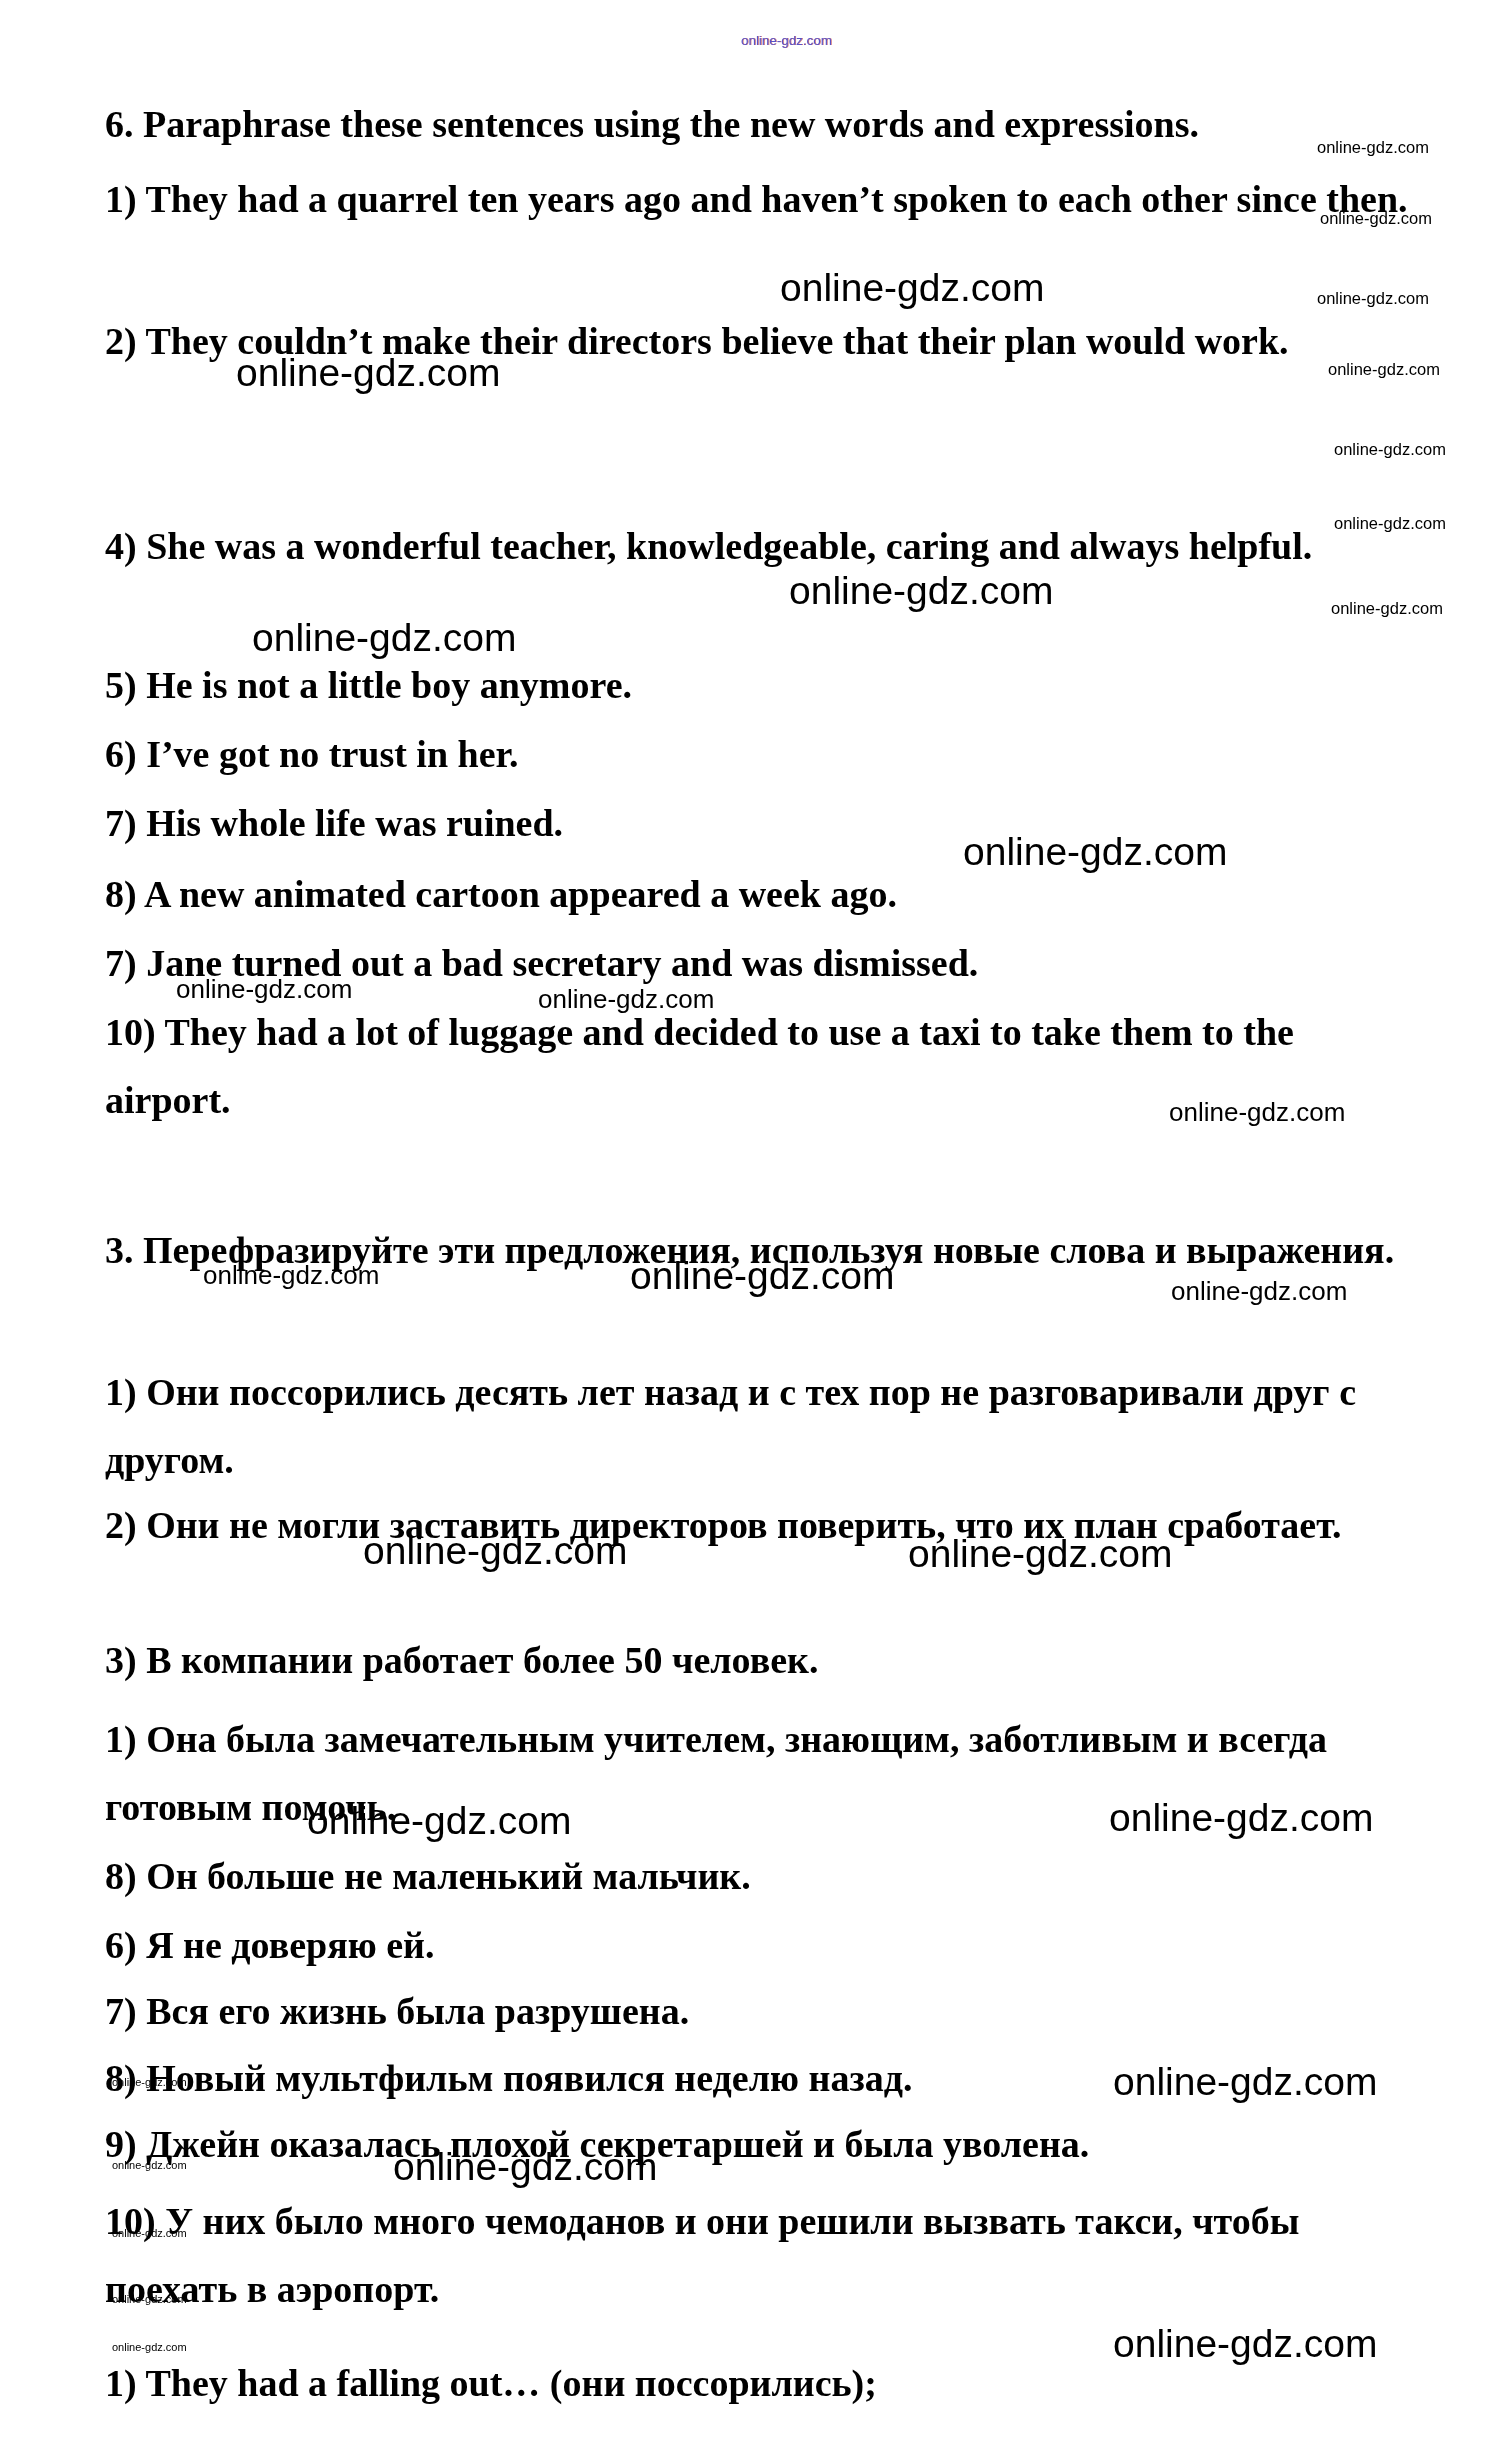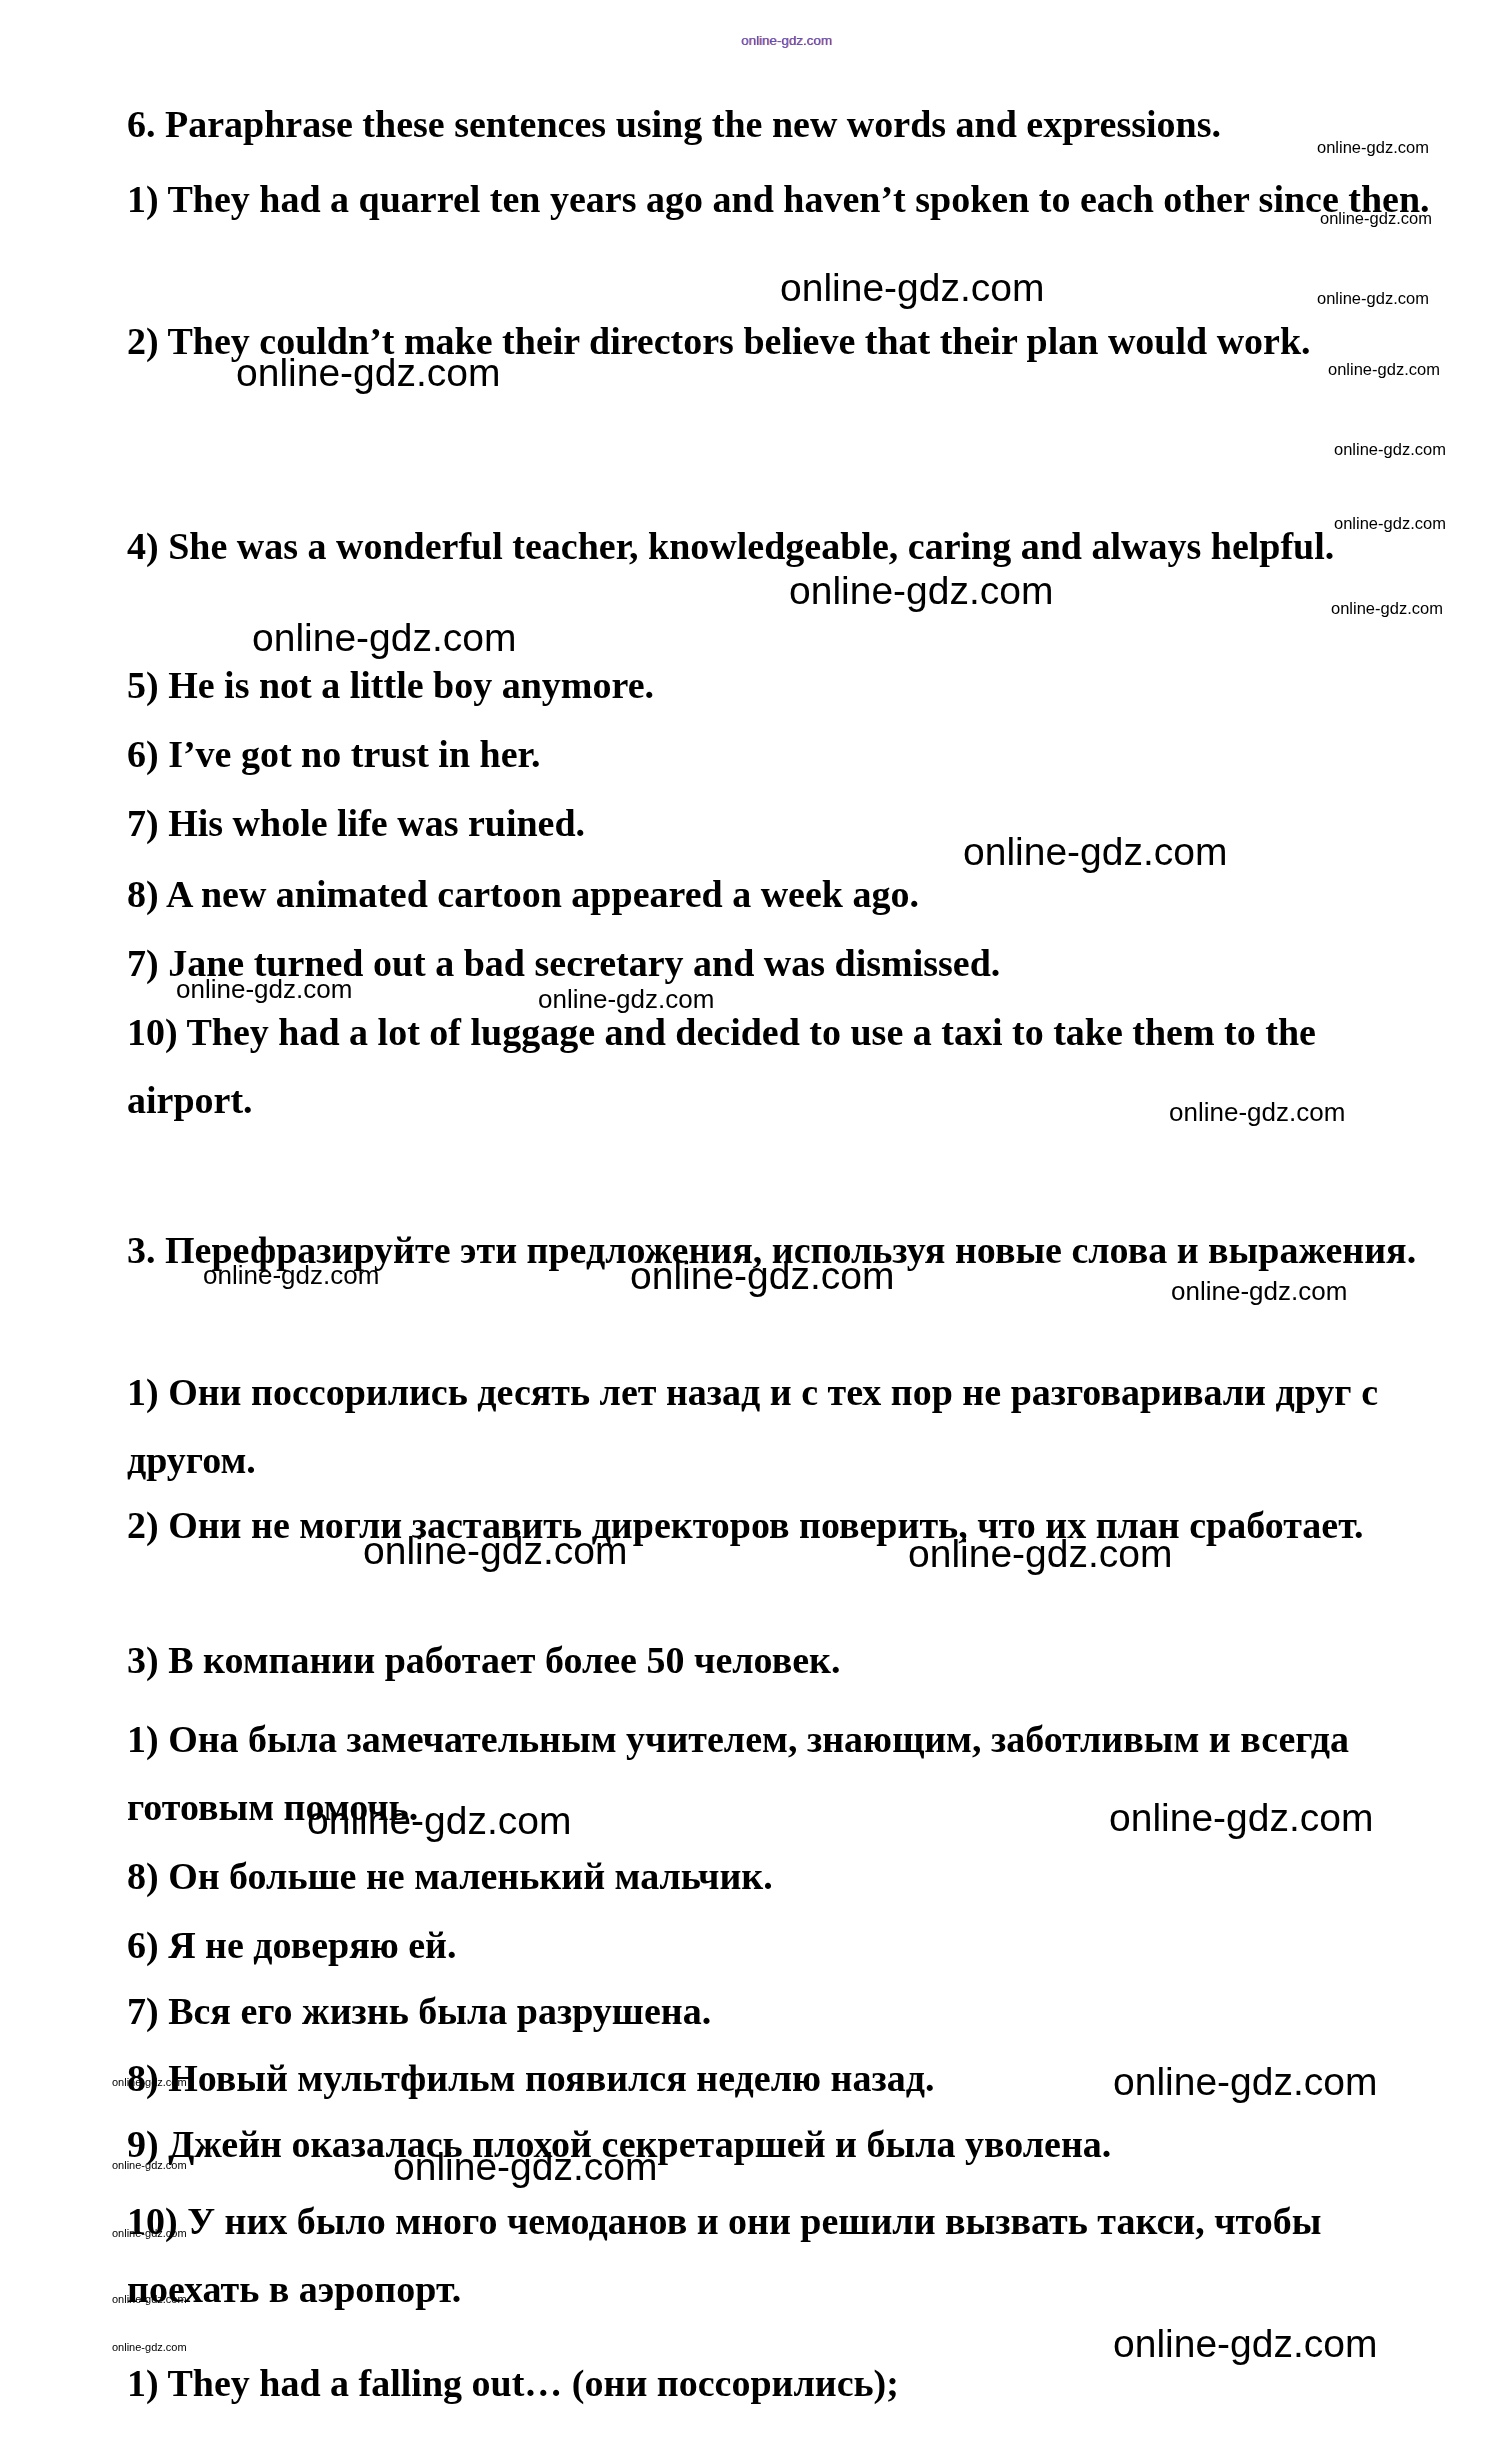--- a/index.html
+++ b/index.html
@@ -23,21 +23,20 @@
   .line {
     position: absolute;
     left: 75px;
     width: 1336px;
     font-family: "Liberation Serif", serif;
     font-weight: 700;
     font-size: 38px;
     line-height: 68px;
     color: #000;
     white-space: normal;
-    margin-left: 22px;
   }
   
   .wm {
     position: absolute;
     font-family: "Liberation Sans", sans-serif;
     font-weight: 400;
     color: #000;
     white-space: nowrap;
     pointer-events: none;
   }

